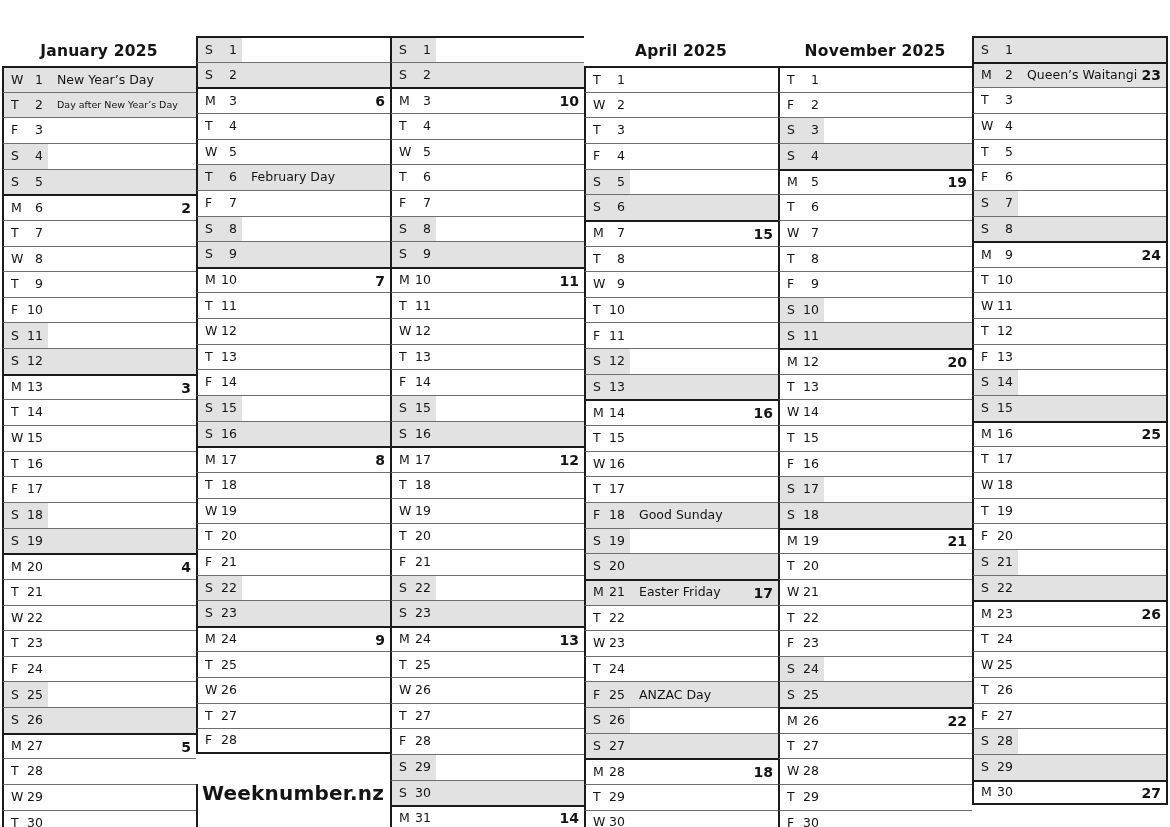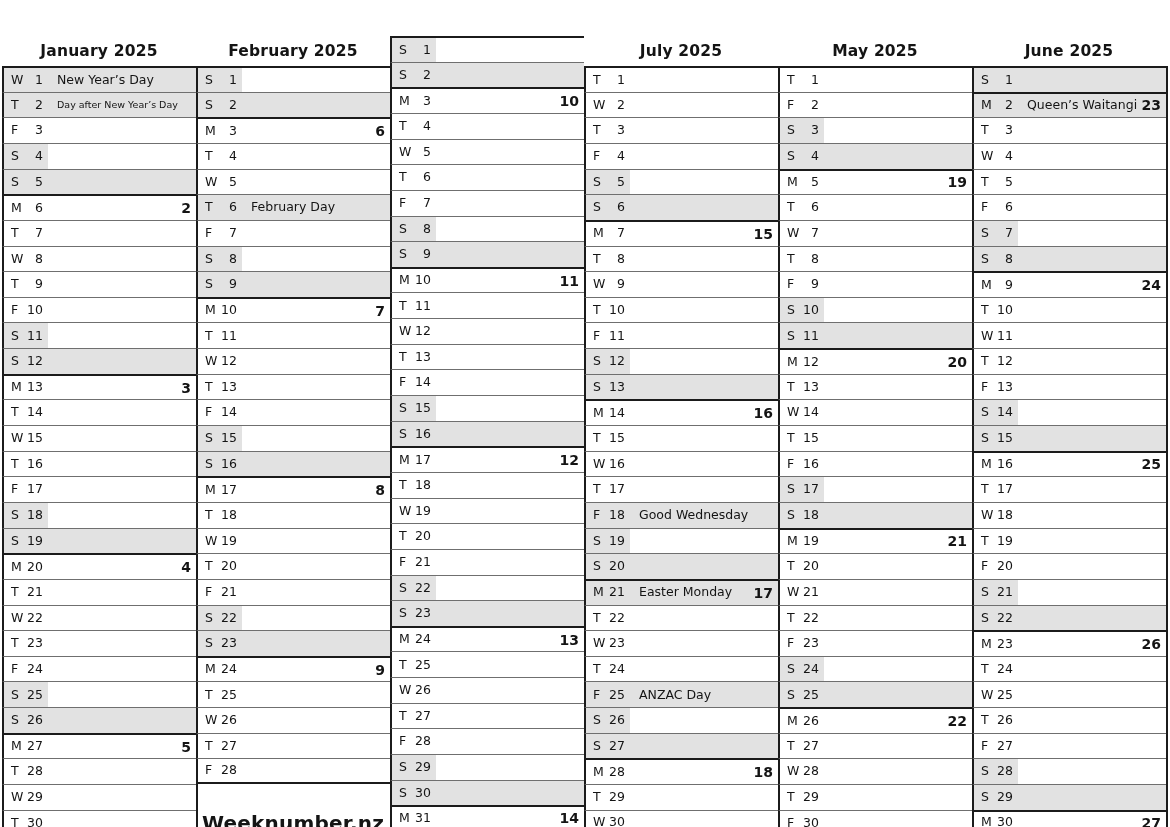--- a/index.html
+++ b/index.html
@@ -234,21 +234,20 @@
           </div>
           <div class="day last rb" style="grid-row: 31;">
             <div class="prefix">
               <div class="l">F</div>
               <div class="n">31</div>
             </div>
           </div>
         </div>
       </div>
       <div class="month">
-        <div class="title">February 2025</div>
         <div class="grid">
           <div class="day first sat" style="grid-row: 1;">
             <div class="prefix">
               <div class="l">S</div>
               <div class="n">1</div>
             </div>
           </div>
           <div class="day full" style="grid-row: 2;">
             <div class="prefix">
               <div class="l">S</div>
@@ -608,21 +607,21 @@
           <div class="day mon last rb" style="grid-row: 31;">
             <div class="prefix">
               <div class="l">M</div>
               <div class="n">31</div>
             </div>
             <div class="wk">14</div>
           </div>
         </div>
       </div>
       <div class="month">
-        <div class="title">July 2025</div>
+        <div class="title">April 2025</div>
         <div class="grid">
           <div class="day first" style="grid-row: 1;">
             <div class="prefix">
               <div class="l">T</div>
               <div class="n">1</div>
             </div>
           </div>
           <div class="day" style="grid-row: 2;">
             <div class="prefix">
               <div class="l">W</div>
@@ -719,40 +718,40 @@
             <div class="prefix">
               <div class="l">T</div>
               <div class="n">17</div>
             </div>
           </div>
           <div class="day full" style="grid-row: 18;">
             <div class="prefix">
               <div class="l">F</div>
               <div class="n">18</div>
             </div>
-            <div class="hol">Good Wednesday</div>
+            <div class="hol">Good Sunday</div>
           </div>
           <div class="day sat" style="grid-row: 19;">
             <div class="prefix">
               <div class="l">S</div>
               <div class="n">19</div>
             </div>
           </div>
           <div class="day full" style="grid-row: 20;">
             <div class="prefix">
               <div class="l">S</div>
               <div class="n">20</div>
             </div>
           </div>
           <div class="day mon full" style="grid-row: 21;">
             <div class="prefix">
               <div class="l">M</div>
               <div class="n">21</div>
             </div>
-            <div class="hol">Easter Monday</div>
+            <div class="hol">Easter Friday</div>
             <div class="wk">17</div>
           </div>
           <div class="day" style="grid-row: 22;">
             <div class="prefix">
               <div class="l">T</div>
               <div class="n">22</div>
             </div>
           </div>
           <div class="day" style="grid-row: 23;">
             <div class="prefix">
@@ -800,21 +799,21 @@
           </div>
           <div class="day last" style="grid-row: 30;">
             <div class="prefix">
               <div class="l">W</div>
               <div class="n">30</div>
             </div>
           </div>
         </div>
       </div>
       <div class="month">
-        <div class="title">May 2025</div>
+        <div class="title">November 2025</div>
         <div class="grid">
           <div class="day first" style="grid-row: 1;">
             <div class="prefix">
               <div class="l">T</div>
               <div class="n">1</div>
             </div>
           </div>
           <div class="day" style="grid-row: 2;">
             <div class="prefix">
               <div class="l">F</div>
@@ -995,21 +994,20 @@
           </div>
           <div class="day last sat rb" style="grid-row: 31;">
             <div class="prefix">
               <div class="l">S</div>
               <div class="n">31</div>
             </div>
           </div>
         </div>
       </div>
       <div class="month">
-        <div class="title">June 2025</div>
         <div class="grid">
           <div class="day first full rb" style="grid-row: 1;">
             <div class="prefix">
               <div class="l">S</div>
               <div class="n">1</div>
             </div>
           </div>
           <div class="day mon full rb" style="grid-row: 2;">
             <div class="prefix">
               <div class="l">M</div>

